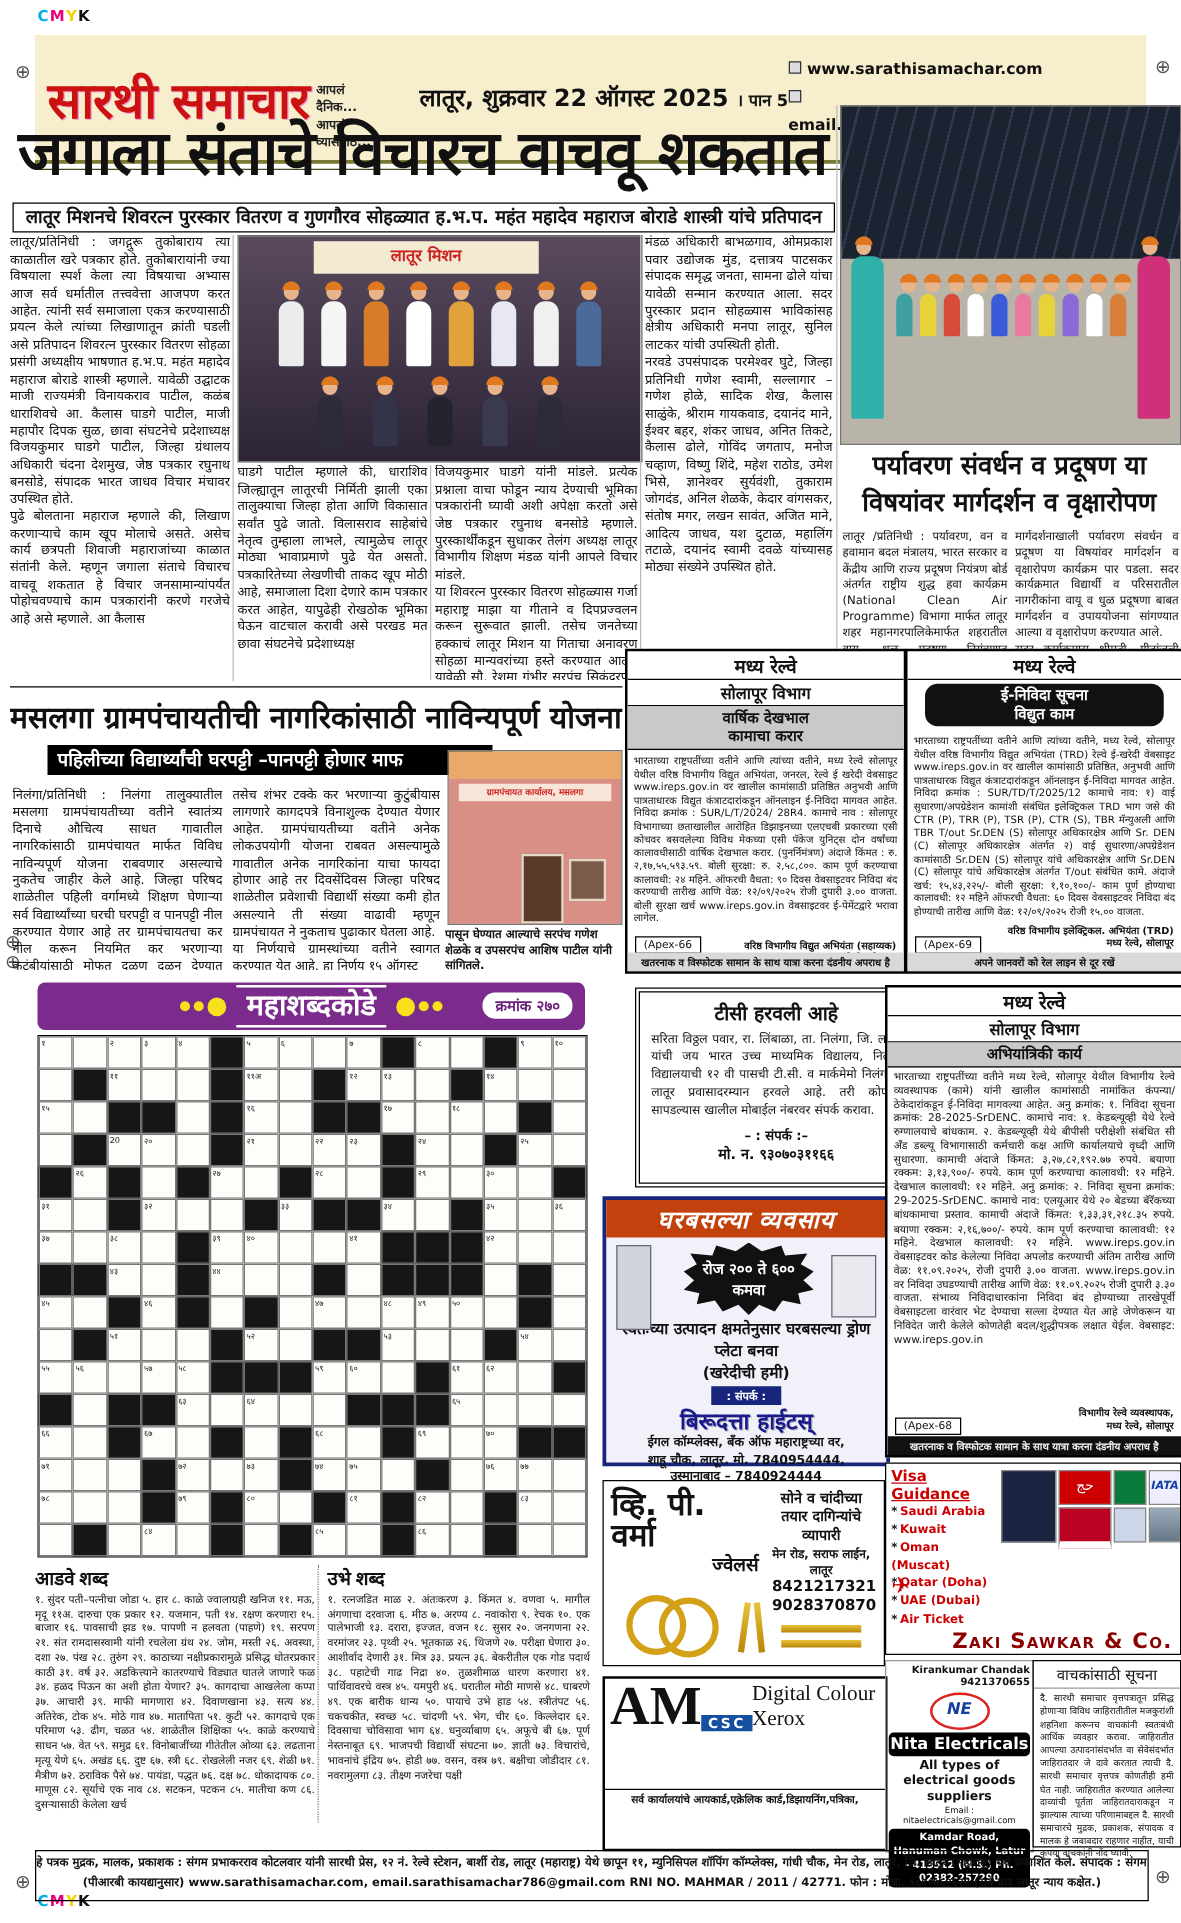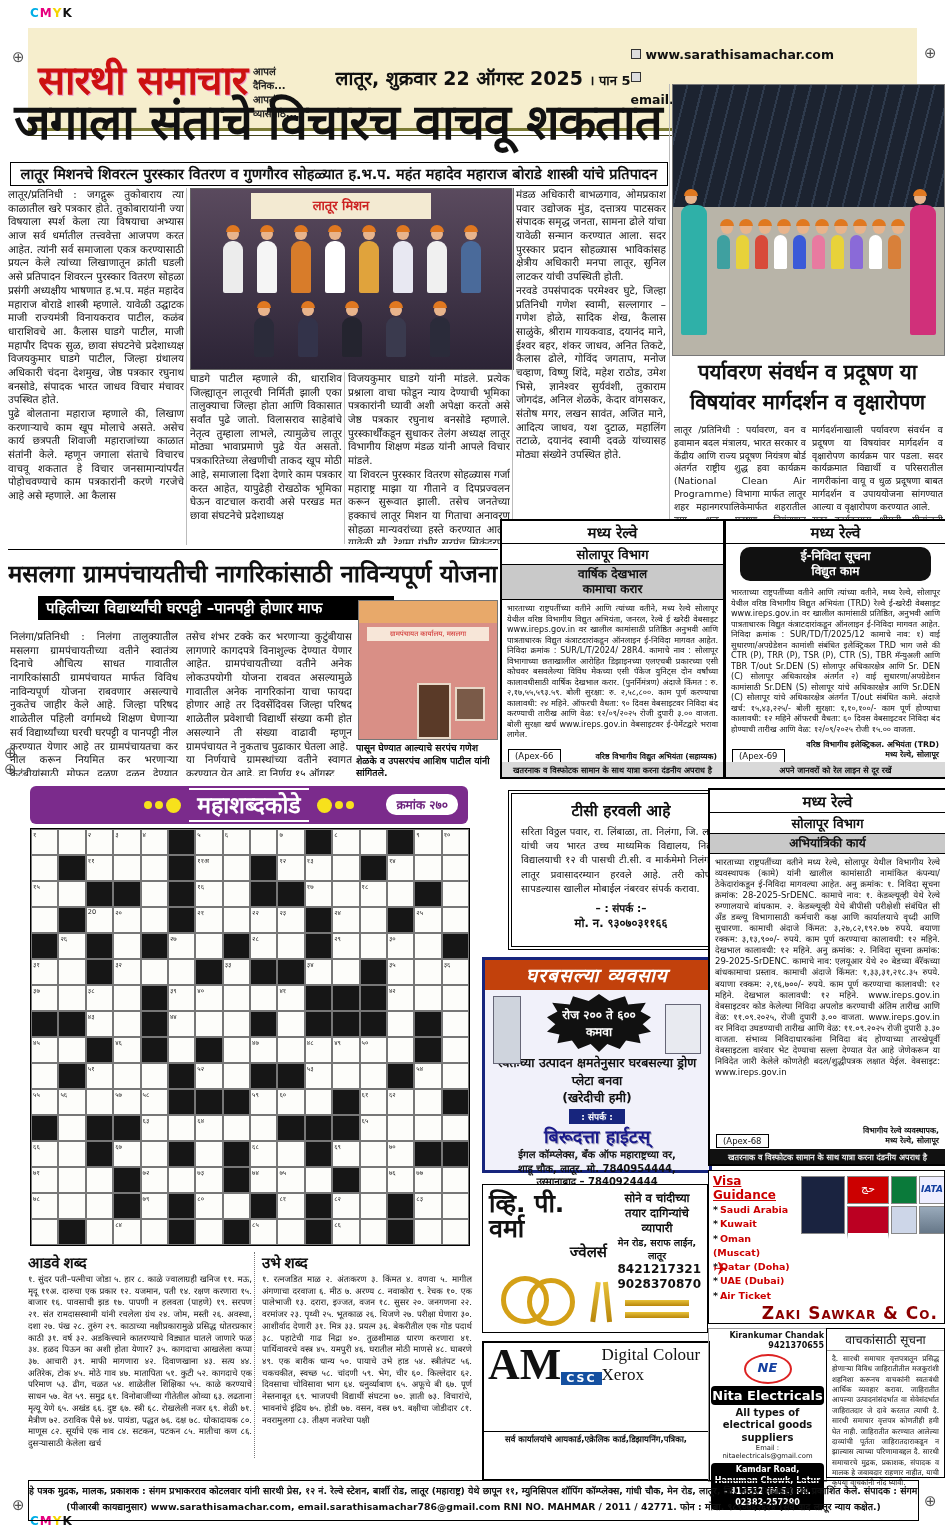--- a/index.html
+++ b/index.html
@@ -61,21 +61,21 @@
                  background:#d9d9d9;padding:2px 0;}
   .rail .r-strip.dark{background:#111;color:#eee;}
   
   #mas-rule{left:8px;top:549px;width:490px;height:0;border-top:1.5px solid #000;}
   #mas-headline{left:8px;top:556px;width:490px;font-size:24px;font-weight:900;white-space:nowrap;overflow:hidden;}
   #mas-subhead{left:10px;top:596px;width:348px;height:24px;background:#000;color:#ffffff;font-size:15px;
                font-weight:bold;line-height:24px;padding-left:8px;overflow:hidden;white-space:nowrap;margin-left:28px;}
   #mas-photo{left:358px;top:600px;width:138px;height:138px;border:1px solid #777;overflow:hidden;
              background:linear-gradient(180deg,#e8a96a 0 22px,#d98f86 22px 100%);}
   #mas-photo .sign{position:absolute;top:26px;left:8px;right:8px;height:14px;background:#f7e6d8;
-             color:#c22;font-size:7px;font-weight:normal;text-align:center;line-height:14px;overflow:hidden;}
+             color:#c22;font-size:7px;font-weight:bold;text-align:center;line-height:14px;overflow:hidden;}
   #mas-photo .door{position:absolute;bottom:0;left:58px;width:30px;height:52px;background:#5a3a28;border:2px solid #e8d8c8;}
   #mas-photo .win{position:absolute;bottom:18px;right:12px;width:26px;height:30px;background:#7a5a48;border:2px solid #e8d8c8;}
   #mas-cap{font-size:9.3px;font-weight:bold;line-height:1.35;}
   
   #cw-banner{left:30px;top:786px;width:438px;height:38px;background:#7b2b8c;border-radius:6px;
              display:flex;align-items:center;justify-content:center;gap:8px;}
   #cw-title{color:#fff;font-size:23px;font-weight:900;border-top:2px solid #fff;border-bottom:2px solid #fff;
             padding:0 8px;line-height:30px;}
   .cw-dots{display:flex;align-items:center;gap:3px;}
   .cw-dot{background:#f7e11c;border-radius:50%;width:8px;height:8px;}

